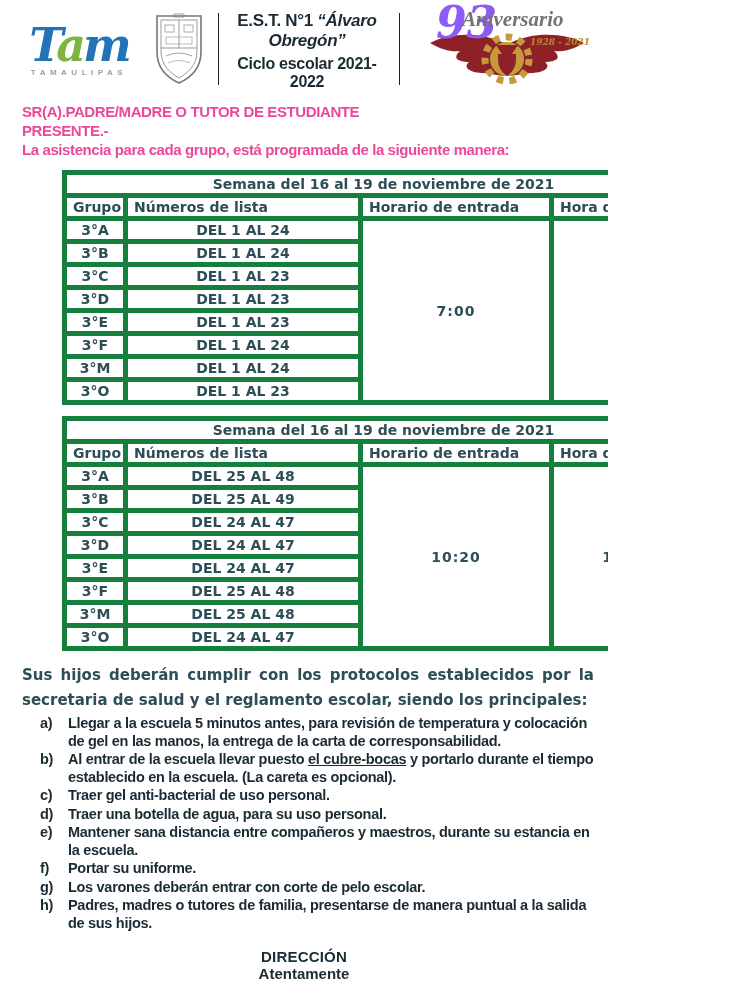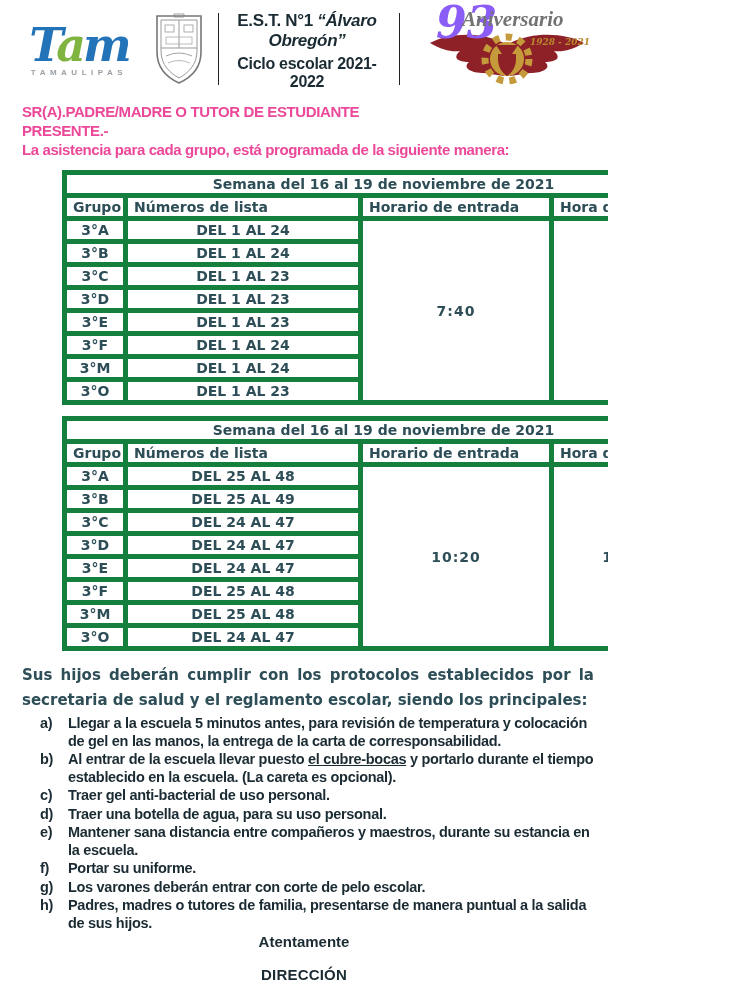--- a/index.html
+++ b/index.html
@@ -125,21 +125,21 @@
         </tr>
     <tr>
       <td class="c-center">Grupo</td>
       <td class="h-left">Números de lista</td>
       <td class="h-left">Horario de entrada</td>
       <td class="h-left">Hora de salida</td>
     </tr>
     <tr>
       <td class="c-center">3°A</td>
       <td class="c-center">DEL 1 AL 24</td>
-      <td class="c-time" rowspan="8">7:40</td>
+      <td class="c-time" rowspan="8">7:00</td>
       <td class="c-time" rowspan="8">9:40</td>
     </tr>
     <tr>
           <td class="c-center">3°B</td>
           <td class="c-center">DEL 1 AL 24</td>
         </tr>
     <tr>
           <td class="c-center">3°C</td>
           <td class="c-center">DEL 1 AL 23</td>
         </tr>
@@ -250,16 +250,16 @@
     <div class="pitem">
       <span class="pletter">g)</span>
       <span class="ptext">Los varones deberán entrar con corte de pelo escolar.</span>
     </div>
     <div class="pitem">
       <span class="pletter">h)</span>
       <span class="ptext">Padres, madres o tutores de familia, presentarse de manera puntual a la salida de sus hijos.</span>
     </div>
   </div>
 
+  <p class="closing direccion">DIRECCIÓN</p>
   <p class="closing">Atentamente</p>
-  <p class="closing direccion">DIRECCIÓN</p>
 
 </div>
 
 </body></html>

